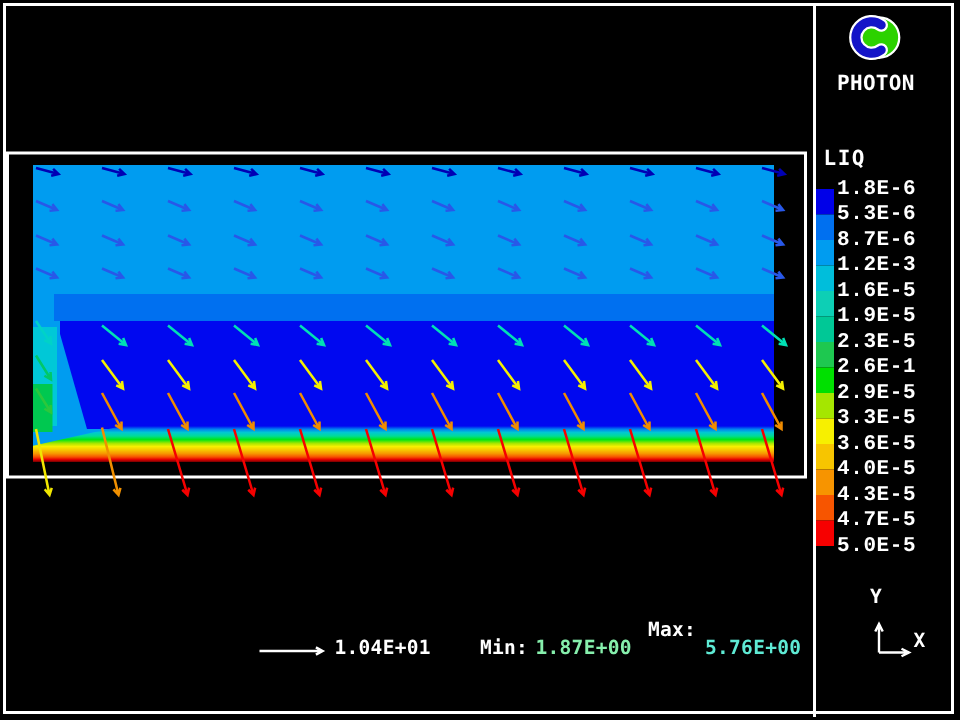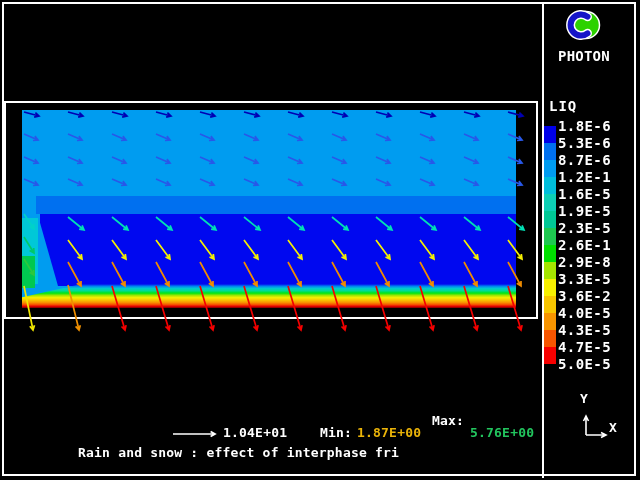--- a/index.html
+++ b/index.html
@@ -15,21 +15,21 @@
   .field{position:absolute;left:22px;top:110px;width:494px;height:198px;overflow:hidden;}
   .field>div{position:absolute;}
   .region-band{left:14px;top:86px;width:480px;height:18px;}
   .region-lower{left:14px;top:104px;width:480px;height:72px;
                 clip-path:polygon(4px 0,100% 0,100% 100%,22px 100%,4px 12%);}
   .strip-cyan{left:0;top:108px;width:16px;height:66px;}
   .strip-green{left:0;top:146px;width:13px;height:32px;}
   #rainbow{left:0;top:174px;width:494px;height:24px;
            clip-path:polygon(0 55%,12% 0,100% 0,100% 100%,0 100%);}
   #vector-overlay{position:absolute;left:0;top:0;z-index:5;pointer-events:none;}
-  #legend{position:absolute;left:544px;top:118px;width:92px;height:262px;}
+  #legend{position:absolute;left:544px;top:118px;width:92px;height:262px;font-family:Liberation Mono, monospace;}
   .lgbox{position:absolute;left:0;width:12px;height:17px;}
   .lglabel{position:absolute;left:14px;height:17px;line-height:17px;color:#fff;
            font-size:14px;letter-spacing:.4px;white-space:pre;}
   .axis-svg{position:absolute;left:574px;top:405px;}
   .logo-svg{position:absolute;left:562px;top:6px;}
 </style>
 </head>
 <body>
 
 <div class="screen">
@@ -141,24 +141,23 @@
       <path d="M24 214 L34 229 M29.6 226.7 L34 229 L33.6 224.0" stroke="#00D2C8" stroke-width="1.7" fill="none"></path>
       <path d="M24 237 L34 253 M29.6 250.5 L34 253 L33.7 248.0" stroke="#00C868" stroke-width="1.7" fill="none"></path>
       <path d="M24 259 L34 275 M29.6 272.5 L34 275 L33.7 270.0" stroke="#2CC83C" stroke-width="1.7" fill="none"></path>
       <path d="M24 286 L33 330 M29.8 326.2 L33 330 L34.5 325.2" stroke="#F0E600" stroke-width="1.7" fill="none"></path>
       <path d="M68 285 L79 330 M75.6 326.3 L79 330 L80.3 325.2" stroke="#F09000" stroke-width="1.7" fill="none"></path>
       <path d="M173 434 L215 434 M210.6 436.4 L215 434 L210.6 431.6" stroke="#FFFFFF" stroke-width="1.7" fill="none"></path>
     </svg>
 
   <span class="t" style="left:223px;top:426px;text-align:right;">1.04E+01</span>
   <span class="t" style="left:320px;top:426px;">Min:</span>
-  <span class="t" style="left: 357px; top: 426px; color: #eab308;">1.87E+00</span>
+  <span class="t" style="left: 357px; top: 426px; color: #86efac;">1.87E+00</span>
   <span class="t" style="left:432px;top:414px;">Max:</span>
-  <span class="t" style="left: 470px; top: 426px; color: #22c55e;">5.76E+00</span>
-  <span class="t" style="left:78px;top:446px;">Rain and snow : effect of interphase fri</span>
+  <span class="t" style="left: 470px; top: 426px; color: #5eead4;">5.76E+00</span>
 
   <svg class="logo-svg" width="44" height="40" viewBox="0 0 44 40">
     <circle cx="24" cy="19" r="13.5" fill="#2CD200" stroke="#FFFFFF" stroke-width="1.5"></circle>
     <path d="M25.5 10.7 A10.5 10.5 0 1 0 25.5 27.3" fill="none" stroke="#FFFFFF" stroke-width="9" stroke-linecap="round"></path>
     <path d="M25.5 10.7 A10.5 10.5 0 1 0 25.5 27.3" fill="none" stroke="#1414C8" stroke-width="6" stroke-linecap="round"></path>
   </svg>
   <span class="t t14" style="left:558px;top:49px;">PHOTON</span>
 
   <span class="t t14" style="left:549px;top:99px;letter-spacing:1px;">LIQ</span>
   <div id="legend">
@@ -172,28 +171,28 @@
       <div class="lgbox" style="top: 127px; background: rgb(0, 224, 0);"></div>
       <div class="lgbox" style="top: 144px; background: rgb(165, 230, 0);"></div>
       <div class="lgbox" style="top: 161px; background: rgb(247, 240, 0);"></div>
       <div class="lgbox" style="top: 178px; background: rgb(247, 197, 0);"></div>
       <div class="lgbox" style="top: 195px; background: rgb(247, 148, 0);"></div>
       <div class="lgbox" style="top: 212px; background: rgb(247, 85, 0);"></div>
       <div class="lgbox" style="top: 229px; background: rgb(247, 0, 0);"></div>
       <div class="lglabel" style="top: 0px;">1.8E-6</div>
       <div class="lglabel" style="top: 17px;">5.3E-6</div>
       <div class="lglabel" style="top: 34px;">8.7E-6</div>
-      <div class="lglabel" style="top: 51px;">1.2E-1</div>
+      <div class="lglabel" style="top: 51px;">1.2E-3</div>
       <div class="lglabel" style="top: 68px;">1.6E-5</div>
       <div class="lglabel" style="top: 85px;">1.9E-5</div>
       <div class="lglabel" style="top: 102px;">2.3E-5</div>
       <div class="lglabel" style="top: 119px;">2.6E-1</div>
-      <div class="lglabel" style="top: 136px;">2.9E-8</div>
+      <div class="lglabel" style="top: 136px;">2.9E-5</div>
       <div class="lglabel" style="top: 153px;">3.3E-5</div>
-      <div class="lglabel" style="top: 170px;">3.6E-2</div>
+      <div class="lglabel" style="top: 170px;">3.6E-5</div>
       <div class="lglabel" style="top: 187px;">4.0E-5</div>
       <div class="lglabel" style="top: 204px;">4.3E-5</div>
       <div class="lglabel" style="top: 221px;">4.7E-5</div>
       <div class="lglabel" style="top: 238px;">5.0E-5</div>
     </div>
 
   <span class="t" style="left:580px;top:392px;">Y</span>
   <span class="t" style="left:609px;top:421px;">X</span>
   <svg class="axis-svg" width="44" height="40">
     <path d="M12 30 L12 11 M9.5 16 L12 11 L14.5 16 M12 30 L32 30 M27 27.5 L32 30 L27 32.5" stroke="#FFFFFF" stroke-width="1.6" fill="none"></path>

